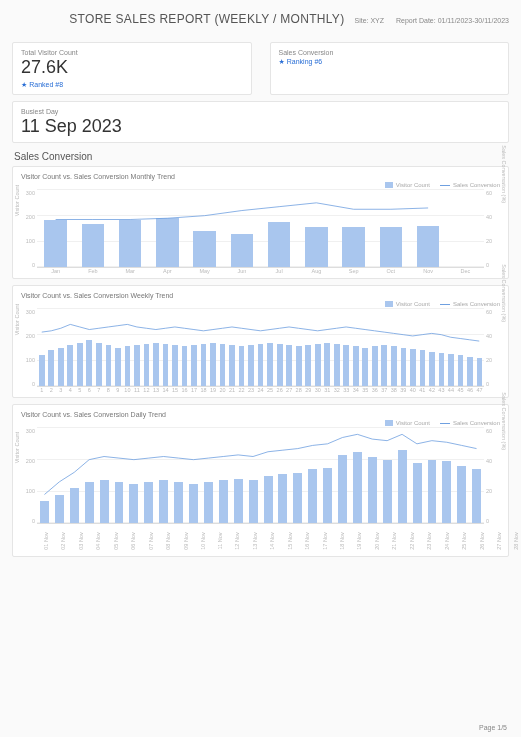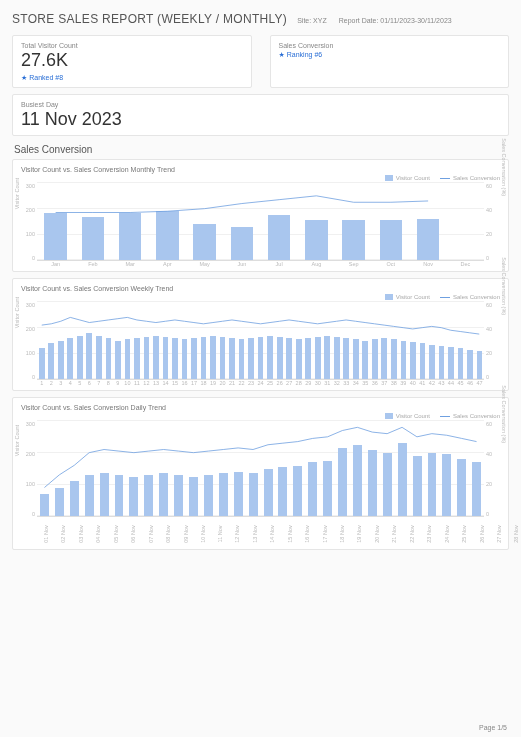--- a/index.html
+++ b/index.html
@@ -1,18 +1,18 @@
 <!DOCTYPE html>
 <html><head>
 <meta charset="utf-8">
 <style>
   * { box-sizing: border-box; margin: 0; padding: 0; }
   body { font-family: "Segoe UI", Arial, sans-serif; background: #fafafa; width: 521px; height: 737px; overflow: hidden; color: #333; font-size: 9px; }
   .page { padding: 12px; position: relative; height: 100%; }
-  .hdr { display: flex; justify-content: flex-start; align-items: baseline; margin-bottom: 9px; }
+  .hdr { display: flex; justify-content: flex-end; align-items: baseline; margin-bottom: 16px; }
   .title { font-size: 12px; font-weight: 400; color: #555; letter-spacing: 0.3px; }
   .meta { font-size: 7px; color: #888; }
   .meta span { margin-left: 10px; }
   .row { display: flex; gap: 18px; margin-bottom: 6px; justify-content: center; }
   .card { flex: 1; background: #fff; border: 1px solid #e5e5e5; border-radius: 2px; padding: 6px 8px 5px 8px; }
   .card-label { font-size: 7px; color: #888; margin-bottom: 1px; }
   .card-value { font-size: 18px; font-weight: 400; color: #333; line-height: 1.2; }
   .rank { font-size: 7px; color: #2a6fd6; margin-top: 2px; }
   .rank::before { content: "★"; font-size: 7px; margin-right: 2px; }
   .section-title { font-size: 10px; color: #555; margin: 8px 0 4px 2px; font-weight: 400; }
@@ -63,21 +63,21 @@
     </div>
     <div class="card">
       <div class="card-label">Sales Conversion</div>
       <div class="rank">Ranking #6</div>
     </div>
   </div>
 
   <div class="row">
     <div class="card">
       <div class="card-label">Busiest Day</div>
-      <div class="card-value">11 Nov 2023</div>
+      <div class="card-value">11 Sep 2023</div>
     </div>
   </div>
 
   <div class="section-title">Sales Conversion</div>
 
   <div id="charts">
       <div class="chartbox">
     <div class="chartbox-title">Visitor Count vs. Sales Conversion Monthly Trend</div>
     <div class="legend">
       <div class="legend-item">

